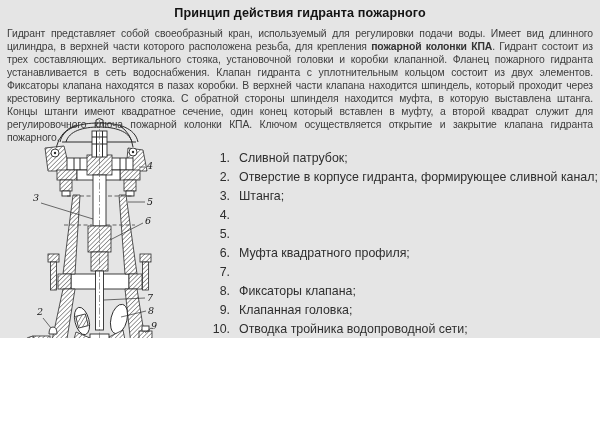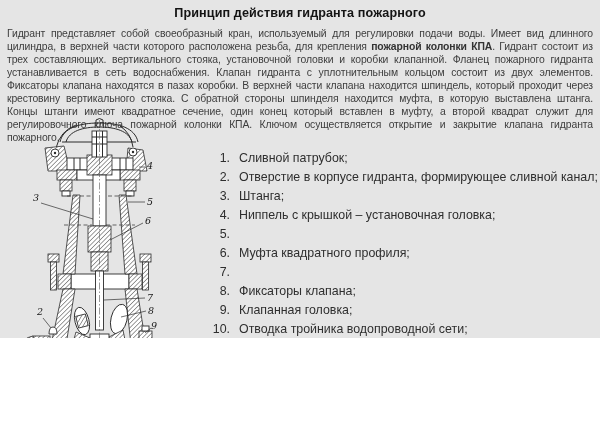--- a/index.html
+++ b/index.html
@@ -178,21 +178,20 @@
     <div class="prow">
         <span class="pnum">2.</span>
         <span class="ptxt">Отверстие в корпусе гидранта, формирующее сливной канал;</span>
       </div>
     <div class="prow">
         <span class="pnum">3.</span>
         <span class="ptxt">Штанга;</span>
       </div>
     <div class="prow">
         <span class="pnum">4.</span>
-        <span class="ptxt">Ниппель с крышкой – установочная головка;</span>
       </div>
     <div class="prow">
         <span class="pnum">5.</span>
       </div>
     <div class="prow">
         <span class="pnum">6.</span>
         <span class="ptxt">Муфта квадратного профиля;</span>
       </div>
     <div class="prow">
         <span class="pnum">7.</span>

